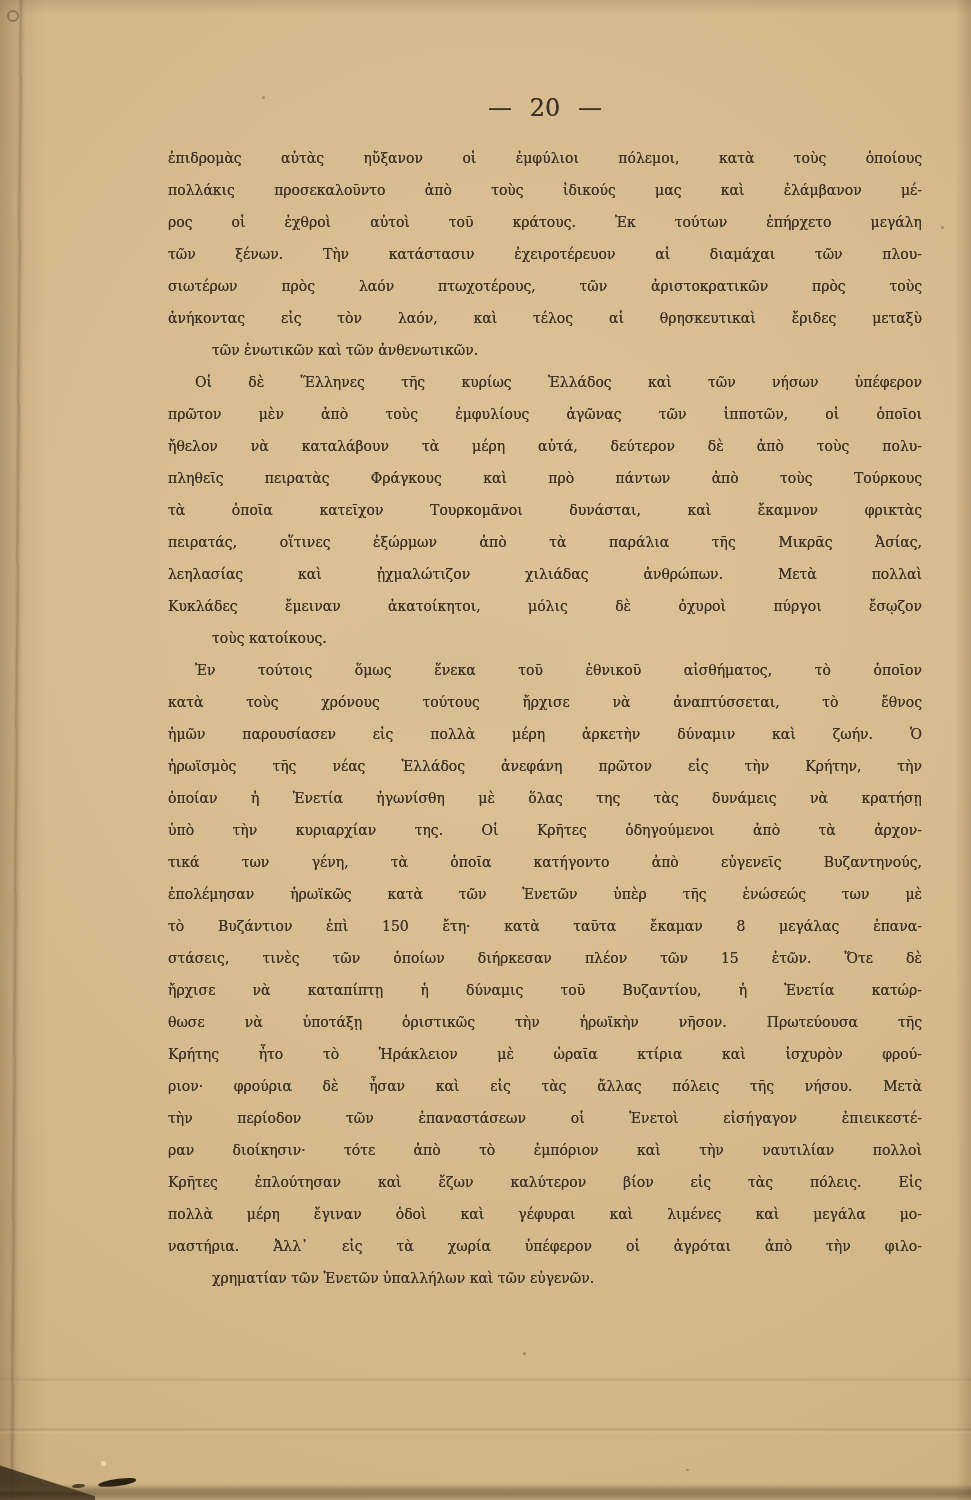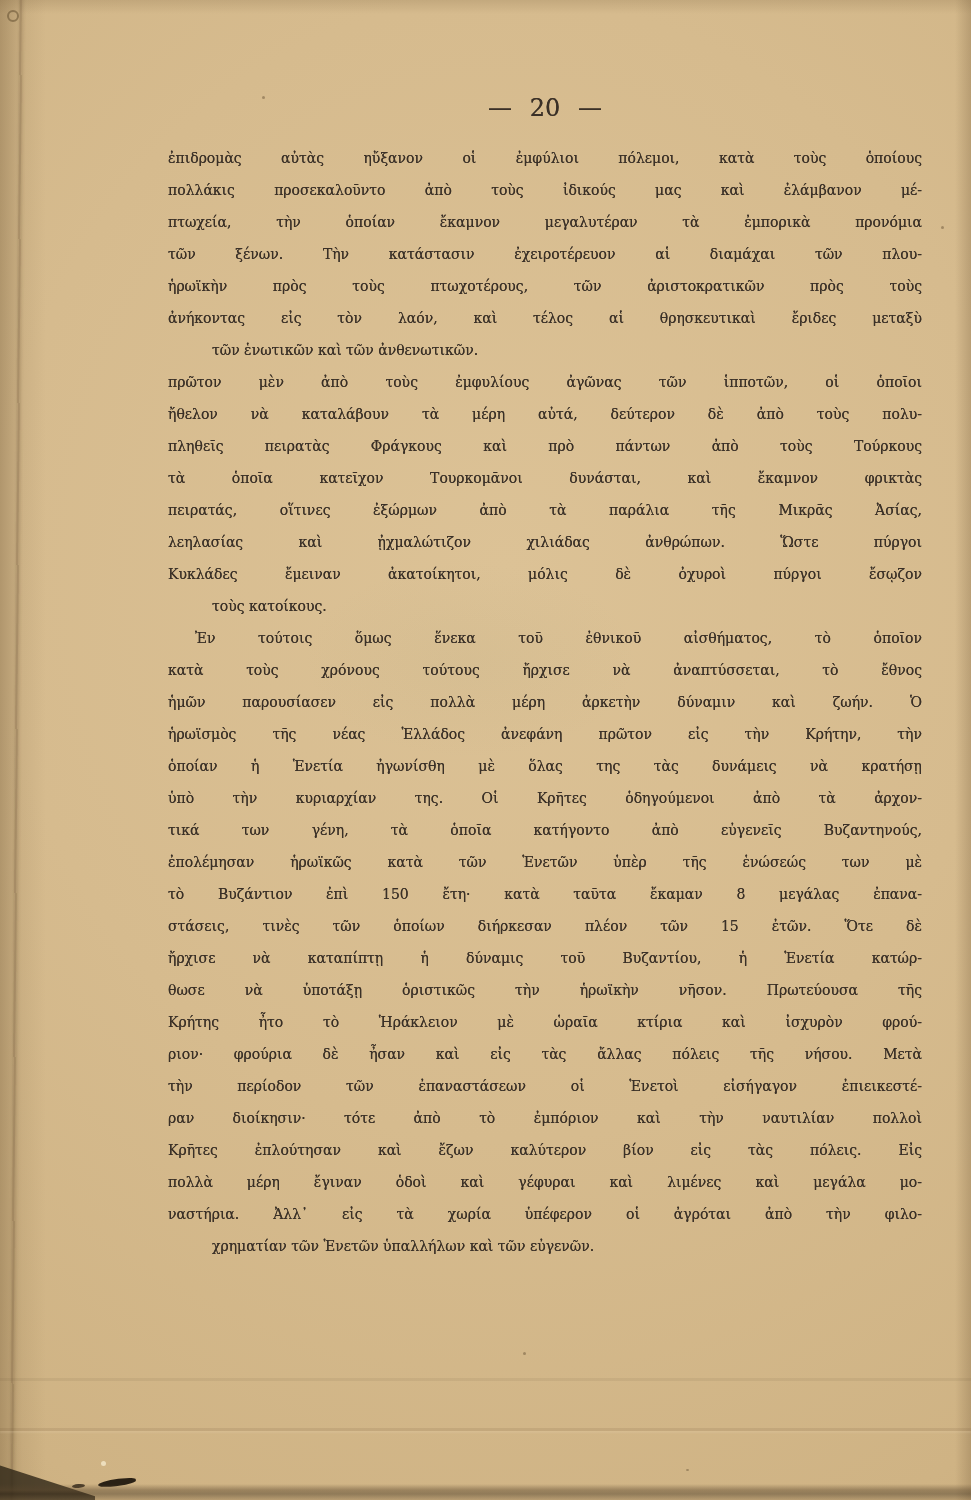--- a/index.html
+++ b/index.html
@@ -122,31 +122,32 @@
   <span class="speck sp2"></span>
 
   <span class="speck sp4"></span>
   <span class="speck sp5"></span>
 
   <div class="header">— 20 —</div>
 
   <div class="text-block">
       <div class="line">ἐπιδρομὰς αὐτὰς ηὔξανον οἱ ἐμφύλιοι πόλεμοι, κατὰ τοὺς ὁποίους</div>
       <div class="line">πολλάκις προσεκαλοῦντο ἀπὸ τοὺς ἰδικούς μας καὶ ἐλάμβανον μέ-</div>
-      <div class="line">πτωχεία, τὴν ὁποίαν ἔκαμνον μεγαλυτέραν τὰ ἐμπορικὰ προνόμια</div>
+      <div class="line">ρος οἱ ἐχθροὶ αὐτοὶ τοῦ κράτους. Ἐκ τούτων ἐπήρχετο μεγάλη</div>
       <div class="line">τῶν ξένων. Τὴν κατάστασιν ἐχειροτέρευον αἱ διαμάχαι τῶν πλου-</div>
-      <div class="line">ἡρωϊκὴν πρὸς τοὺς πτωχοτέρους, τῶν ἀριστοκρατικῶν πρὸς τοὺς</div>
+      <div class="line">σιωτέρων πρὸς λαόν πτωχοτέρους, τῶν ἀριστοκρατικῶν πρὸς τοὺς</div>
       <div class="line">ἀνήκοντας εἰς τὸν λαόν, καὶ τέλος αἱ θρησκευτικαὶ ἔριδες μεταξὺ</div>
       <div class="line par-end">τῶν ἑνωτικῶν καὶ τῶν ἀνθενωτικῶν.</div>
+      <div class="line indent">Οἱ δὲ Ἕλληνες τῆς κυρίως Ἑλλάδος καὶ τῶν νήσων ὑπέφερον</div>
       <div class="line">πρῶτον μὲν ἀπὸ τοὺς ἐμφυλίους ἀγῶνας τῶν ἱπποτῶν, οἱ ὁποῖοι</div>
       <div class="line">ἤθελον νὰ καταλάβουν τὰ μέρη αὐτά, δεύτερον δὲ ἀπὸ τοὺς πολυ-</div>
       <div class="line">πληθεῖς πειρατὰς Φράγκους καὶ πρὸ πάντων ἀπὸ τοὺς Τούρκους</div>
       <div class="line">τὰ ὁποῖα κατεῖχον Τουρκομᾶνοι δυνάσται, καὶ ἔκαμνον φρικτὰς</div>
       <div class="line">πειρατάς, οἵτινες ἐξώρμων ἀπὸ τὰ παράλια τῆς Μικρᾶς Ἀσίας,</div>
-      <div class="line">λεηλασίας καὶ ᾐχμαλώτιζον χιλιάδας ἀνθρώπων. Ὥστε πύργοι</div>
+      <div class="line">λεηλασίας καὶ ᾐχμαλώτιζον χιλιάδας ἀνθρώπων. Μετὰ πολλαὶ</div>
       <div class="line">Κυκλάδες ἔμειναν ἀκατοίκητοι, μόλις δὲ ὀχυροὶ πύργοι ἔσῳζον</div>
       <div class="line par-end">τοὺς κατοίκους.</div>
       <div class="line indent">Ἐν τούτοις ὅμως ἕνεκα τοῦ ἐθνικοῦ αἰσθήματος, τὸ ὁποῖον</div>
       <div class="line">κατὰ τοὺς χρόνους τούτους ἤρχισε νὰ ἀναπτύσσεται, τὸ ἔθνος</div>
       <div class="line">ἡμῶν παρουσίασεν εἰς πολλὰ μέρη ἀρκετὴν δύναμιν καὶ ζωήν. Ὁ</div>
       <div class="line">ἡρωϊσμὸς τῆς νέας Ἑλλάδος ἀνεφάνη πρῶτον εἰς τὴν Κρήτην, τὴν</div>
       <div class="line">ὁποίαν ἡ Ἑνετία ἠγωνίσθη μὲ ὅλας της τὰς δυνάμεις νὰ κρατήσῃ</div>
       <div class="line">ὑπὸ τὴν κυριαρχίαν της. Οἱ Κρῆτες ὁδηγούμενοι ἀπὸ τὰ ἀρχον-</div>
       <div class="line">τικά των γένη, τὰ ὁποῖα κατήγοντο ἀπὸ εὐγενεῖς Βυζαντηνούς,</div>
       <div class="line">ἐπολέμησαν ἡρωϊκῶς κατὰ τῶν Ἑνετῶν ὑπὲρ τῆς ἑνώσεώς των μὲ</div>

